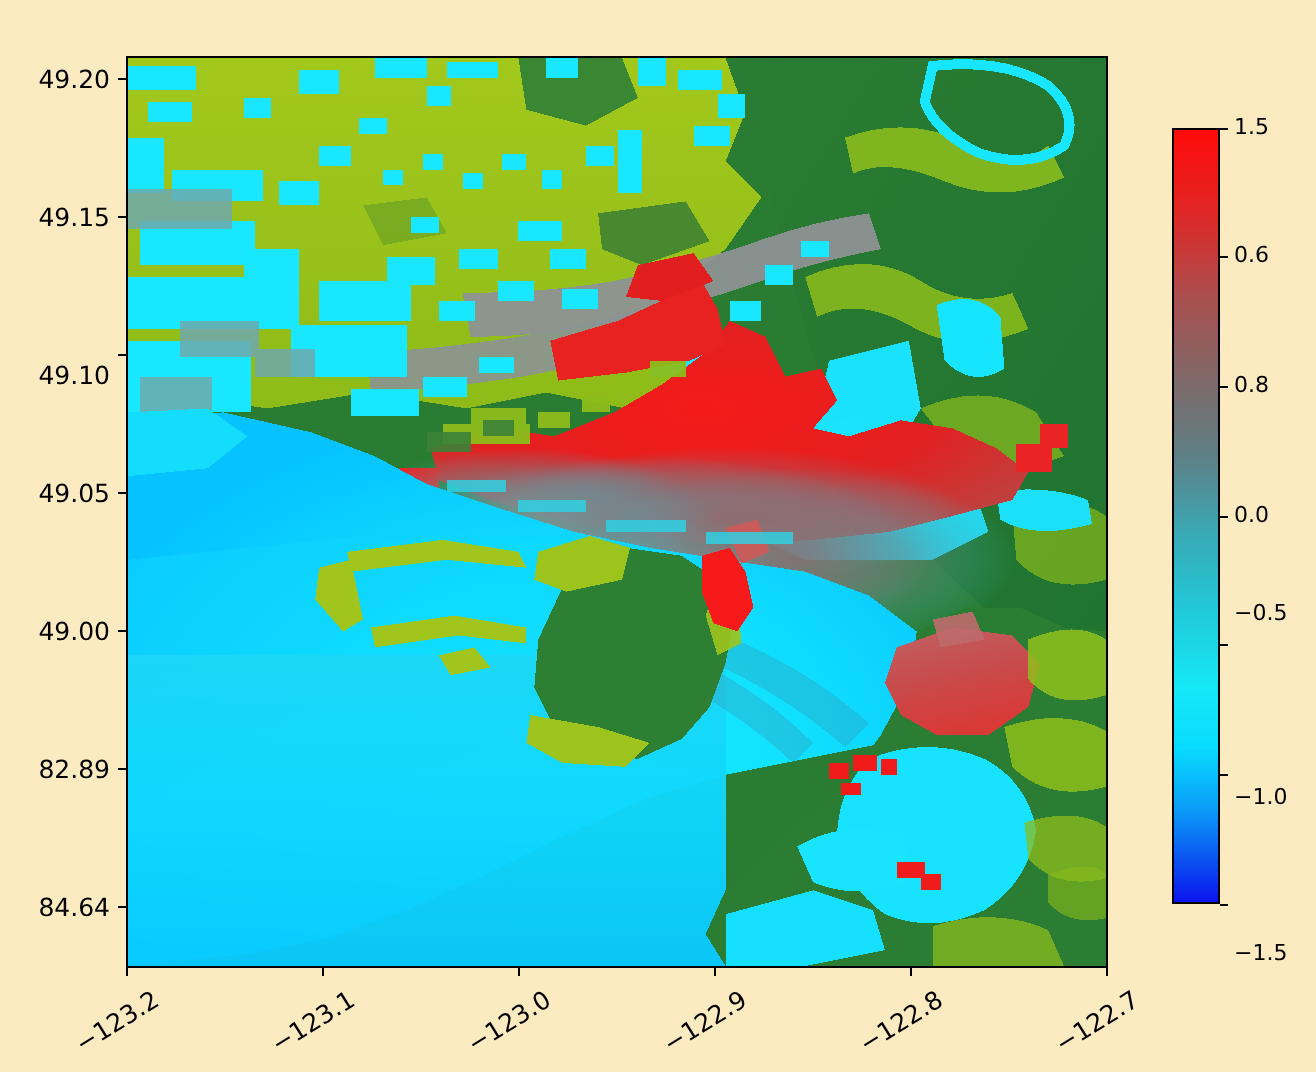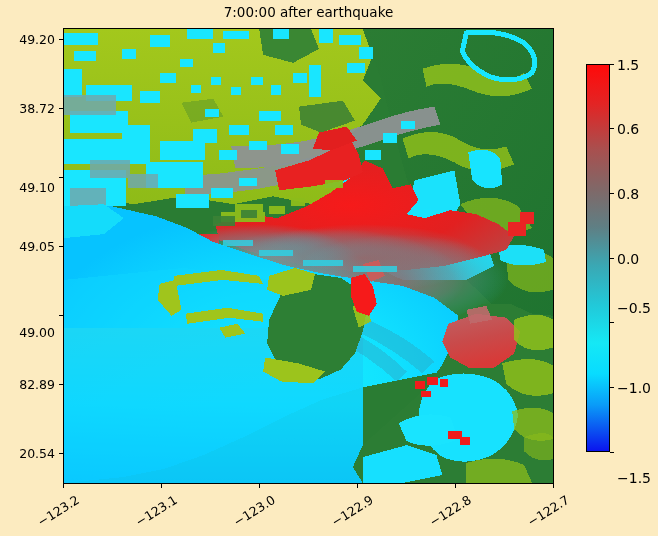--- a/index.html
+++ b/index.html
@@ -85,30 +85,29 @@
   #colorbar-grad { position:absolute; left:0; top:0; width:100%; height:100%; }
   .cbtick {
     position: absolute;
     left: 610px;
     width: 4px; height: 1.3px;
     background: #000;
   }
   .cbticklabel {
     position: absolute;
     left: 617px;
-    font-size: 14px;
+    font-size: 11px;
     white-space: nowrap;
   }
 </style>
 </head>
 <body style="background: rgb(252, 235, 192);">
 
 <div id="figure">
 
-  <div id="plot-title">7:00:00 after earthquake</div>
 
   <div id="axes">
     <div id="raster">
       <svg viewBox="0 0 491 456" preserveAspectRatio="none" shape-rendering="crispEdges">
         <defs>
 
           <radialGradient id="gw1" cx="0.52" cy="0.62" r="0.62">
             <stop offset="0" stop-color="#17f0ff"></stop>
             <stop offset="0.45" stop-color="#11e2ff"></stop>
             <stop offset="1" stop-color="#06c3ff"></stop>
@@ -348,26 +347,26 @@
   <div class="xticklabel" style="left:509px; top:492px; width:55px;">−122.7</div>
 
   <div class="ytick" style="top:453px"></div>
   <div class="ytick" style="top:384px"></div>
   <div class="ytick" style="top:315px"></div>
   <div class="ytick" style="top:246px"></div>
   <div class="ytick" style="top:177px"></div>
   <div class="ytick" style="top:108px"></div>
   <div class="ytick" style="top:39px"></div>
 
-  <div class="yticklabel" style="top:446px">20.54</div>
+  <div class="yticklabel" style="top:446px">84.64</div>
   <div class="yticklabel" style="top:377px">82.89</div>
-  <div class="yticklabel" style="top:325px">49.00</div>
+  <div class="yticklabel" style="top:308px">49.00</div>
   <div class="yticklabel" style="top:239px">49.05</div>
   <div class="yticklabel" style="top:180px">49.10</div>
-  <div class="yticklabel" style="top:101px">38.72</div>
+  <div class="yticklabel" style="top:101px">49.15</div>
   <div class="yticklabel" style="top:32px">49.20</div>
 
   <div id="colorbar-wrap">
     <div id="colorbar">
       <div id="colorbar-grad" style="background: linear-gradient(rgb(255, 10, 10) 0%, rgb(227, 36, 36) 10%, rgb(168, 80, 79) 22%, rgb(125, 106, 106) 33%, rgb(95, 127, 132) 42%, rgb(58, 168, 180) 52%, rgb(34, 200, 216) 62%, rgb(21, 232, 245) 72%, rgb(8, 220, 255) 80%, rgb(10, 156, 248) 88%, rgb(11, 77, 240) 95%, rgb(11, 20, 238) 100%);"></div>
     </div>
   </div>
 
   <div class="cbtick" style="top:64px"></div>
   <div class="cbtick" style="top:128px"></div>
@@ -375,16 +374,16 @@
   <div class="cbtick" style="top:258px"></div>
   <div class="cbtick" style="top:322px"></div>
   <div class="cbtick" style="top:387px"></div>
   <div class="cbtick" style="top:452px"></div>
 
   <div class="cbticklabel" style="top:57px">1.5</div>
   <div class="cbticklabel" style="top:121px">0.6</div>
   <div class="cbticklabel" style="top:186px">0.8</div>
   <div class="cbticklabel" style="top:251px">0.0</div>
   <div class="cbticklabel" style="top:300px">−0.5</div>
-  <div class="cbticklabel" style="top:380px">−1.0</div>
+  <div class="cbticklabel" style="top:392px">−1.0</div>
   <div class="cbticklabel" style="top:470px">−1.5</div>
 
 </div>
 
 </body></html>

